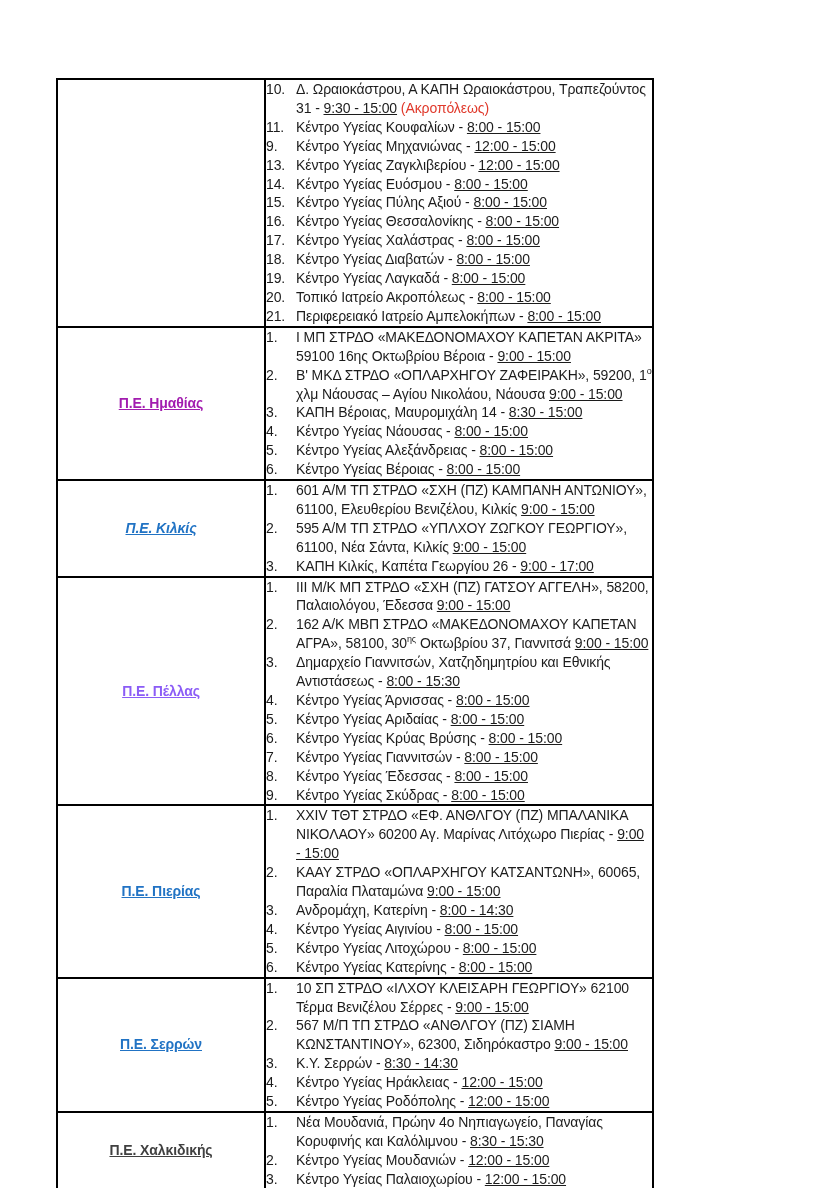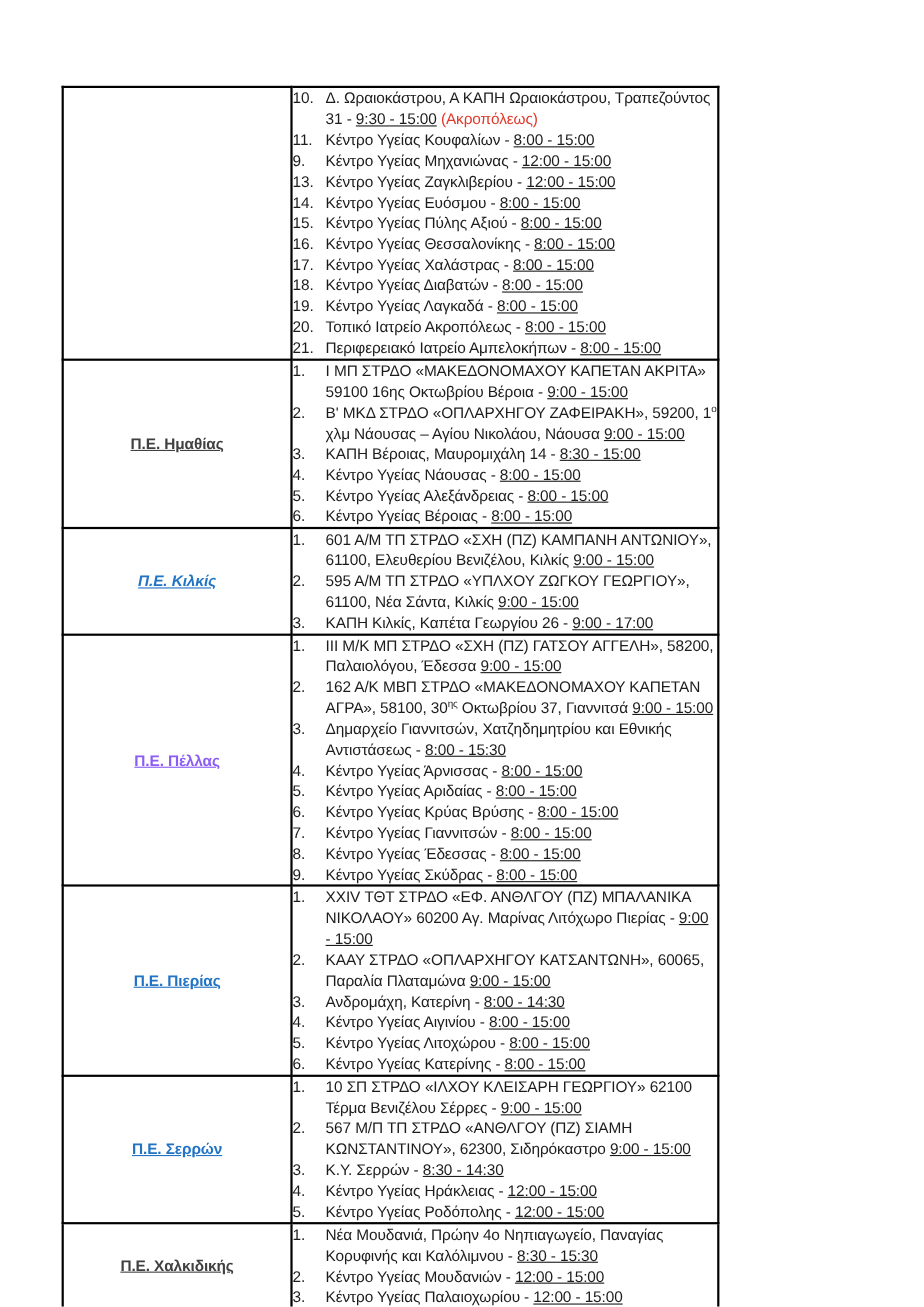--- a/index.html
+++ b/index.html
@@ -101,21 +101,21 @@
               <span class="num">20.</span>
               <span class="item-text"><span>Τοπικό Ιατρείο Ακροπόλεως - </span><span class="u">8:00 - 15:00</span></span>
             </div>
             <div class="item">
               <span class="num">21.</span>
               <span class="item-text"><span>Περιφερειακό Ιατρείο Αμπελοκήπων - </span><span class="u">8:00 - 15:00</span></span>
             </div>
           </td>
         </tr>
         <tr>
-          <td class="region-cell"><span class="region-link" style="color: #404040; text-align: right;">Π.Ε. Ημαθίας</span></td>
+          <td class="region-cell"><span class="region-link" style="color: #a21caf; text-align: right;">Π.Ε. Ημαθίας</span></td>
           <td class="items-cell">
             <div class="item">
               <span class="num">1.</span>
               <span class="item-text"><span>Ι ΜΠ ΣΤΡΔΟ «ΜΑΚΕΔΟΝΟΜΑΧΟΥ ΚΑΠΕΤΑΝ ΑΚΡΙΤΑ» 59100 16ης Οκτωβρίου Βέροια - </span><span class="u">9:00 - 15:00</span></span>
             </div>
             <div class="item">
               <span class="num">2.</span>
               <span class="item-text"><span>Β' ΜΚΔ ΣΤΡΔΟ «ΟΠΛΑΡΧΗΓΟΥ ΖΑΦΕΙΡΑΚΗ», 59200, 1</span><span class="sup">ο</span><span> χλμ Νάουσας – Αγίου Νικολάου, Νάουσα </span><span class="u">9:00 - 15:00</span></span>
             </div>
             <div class="item">

